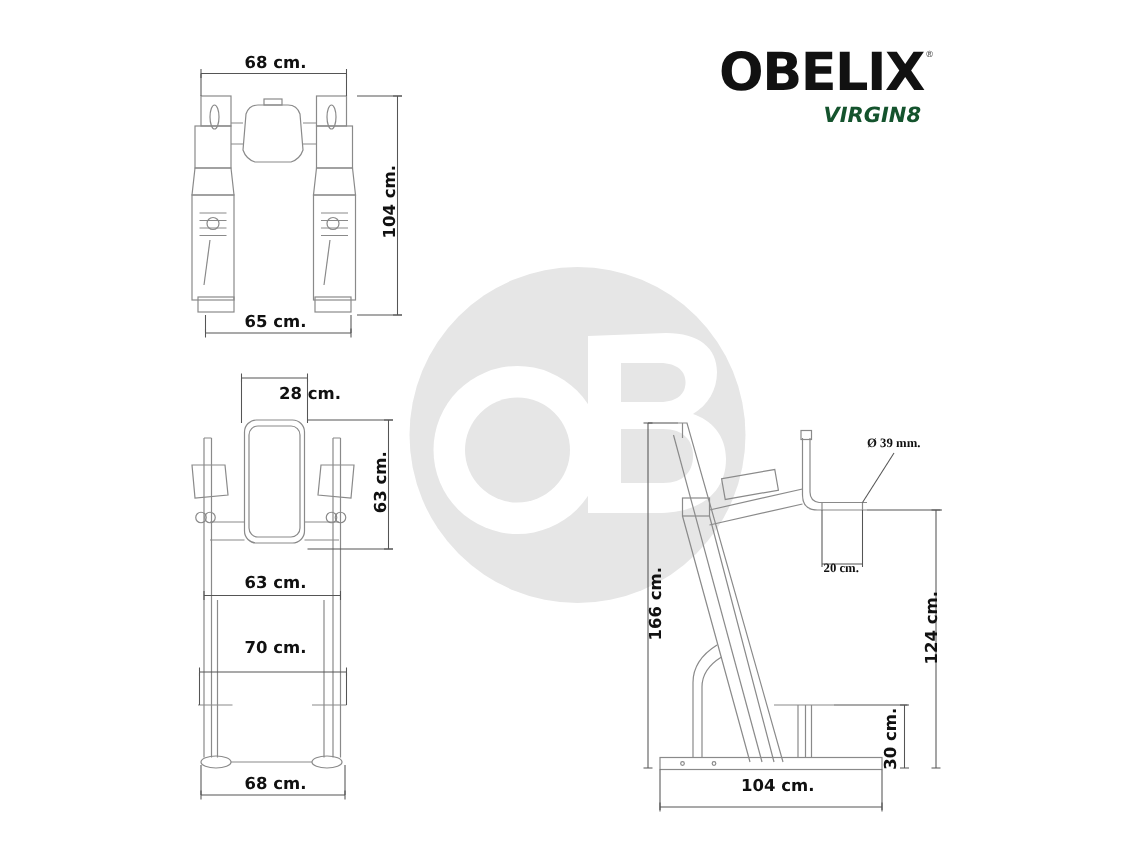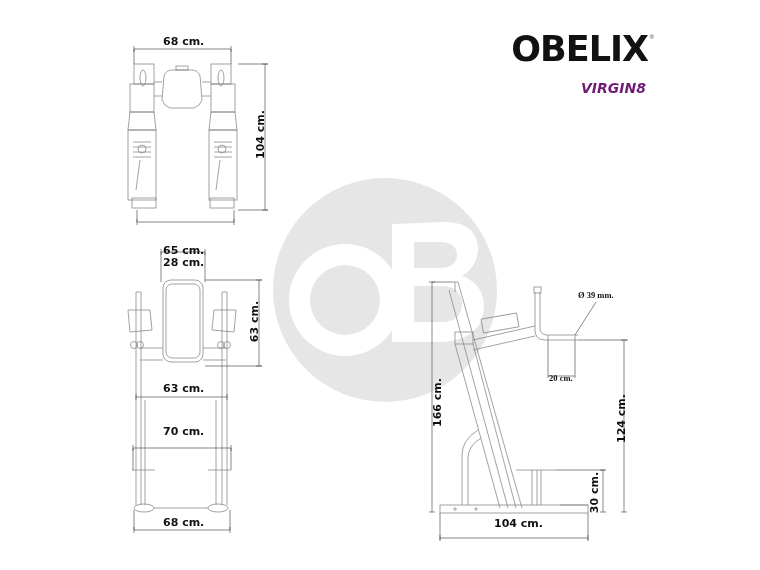--- a/index.html
+++ b/index.html
@@ -1,21 +1,21 @@
 <!DOCTYPE html>
 <html><head>
 <meta charset="utf-8">
 <style>
   html, body { margin: 0; padding: 0; background: #ffffff; }
   body { width: 760px; height: 570px; position: relative; overflow: hidden; font-family: "Liberation Sans", "DejaVu Sans", sans-serif; }
   #canvas { position: absolute; left: 0; top: 0; width: 760px; height: 570px; }
-  .brand { position: absolute; right: 112px; top: 30px; text-align: right; }
+  .brand { position: absolute; right: 144px; top: 30px; text-align: right; }
   .brand-name { font-family: "DejaVu Sans", sans-serif; font-weight: bold; font-size: 35px; letter-spacing: -1px; color: #111; line-height: 38px; }
   .brand-reg { position: absolute; right: -6px; top: 4px; font-size: 6px; color: #333; }
-  .brand-model { font-family: "DejaVu Sans", sans-serif; font-weight: bold; font-style: italic; font-size: 14px; color: #701a75; margin-top: 12px; padding-right: 2px; }
+  .brand-model { font-family: "DejaVu Sans", sans-serif; font-weight: bold; font-style: italic; font-size: 14px; color: #14532d; margin-top: 1px; padding-right: 2px; }
   .dim { position: absolute; font-family: "DejaVu Sans", sans-serif; font-weight: bold; font-size: 11px; color: #111; white-space: nowrap; }
   .dim.small { font-size: 8.5px; font-family: Liberation Serif, serif; }
   .dim.vert { transform: rotate(-90deg); transform-origin: center center; }
 </style>
 </head>
 <body>
 
 <svg id="canvas" width="760" height="570" viewBox="0 0 760 570" xmlns="http://www.w3.org/2000/svg">
 
   <g>
@@ -141,24 +141,24 @@
   </g>
 </svg>
 
 <div class="brand">
   <div class="brand-name">OBELIX</div>
   <span class="brand-reg">®</span>
   <div class="brand-model">VIRGIN8</div>
 </div>
 
 <div class="dim" style="left:163px; top:35px;">68 cm.</div>
-<div class="dim" style="left:163px; top:208px;margin-top:36px;">65 cm.</div>
+<div class="dim" style="left:163px; top:208px;">65 cm.</div>
 <div class="dim vert" style="left:230px; top:128px; width:60px; text-align:center;">104 cm.</div>
 
-<div class="dim" style="left:163px; top:256px;">28 cm.</div>
+<div class="dim" style="left:163px; top:256px;padding-left:23px;">28 cm.</div>
 <div class="dim vert" style="left:226px; top:315px; width:56px; text-align:center;">63 cm.</div>
 <div class="dim" style="left:163px; top:382px;">63 cm.</div>
 <div class="dim" style="left:163px; top:425px;">70 cm.</div>
 <div class="dim" style="left:163px; top:516px;">68 cm.</div>
 
 <div class="dim vert" style="left:408px; top:396px; width:58px; text-align:center;">166 cm.</div>
 <div class="dim small" style="left:578px; top:290px;">Ø 39 mm.</div>
 <div class="dim small" style="left:549px; top:363px;margin-top:10px;">20 cm.</div>
 <div class="dim vert" style="left:592px; top:412px; width:58px; text-align:center;">124 cm.</div>
 <div class="dim vert" style="left:568px; top:486px; width:52px; text-align:center;">30 cm.</div>

